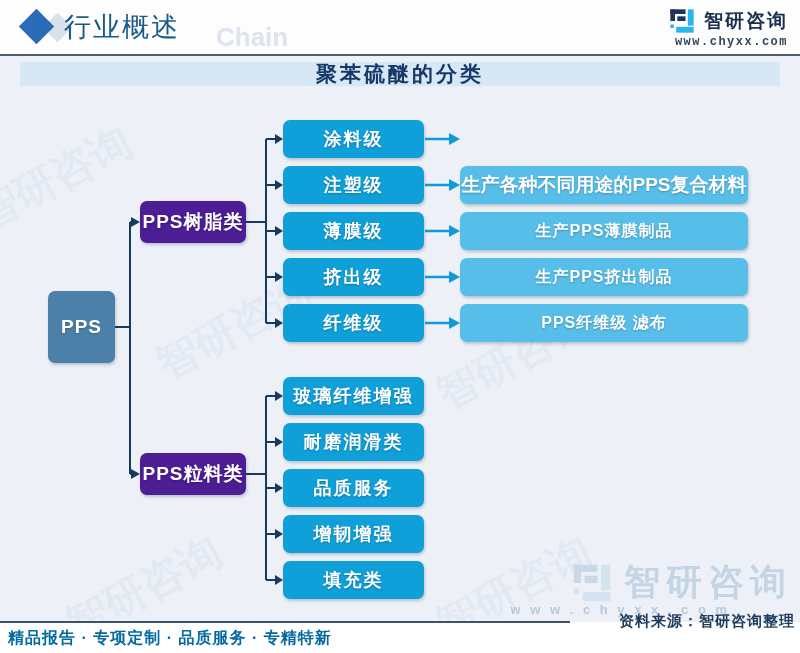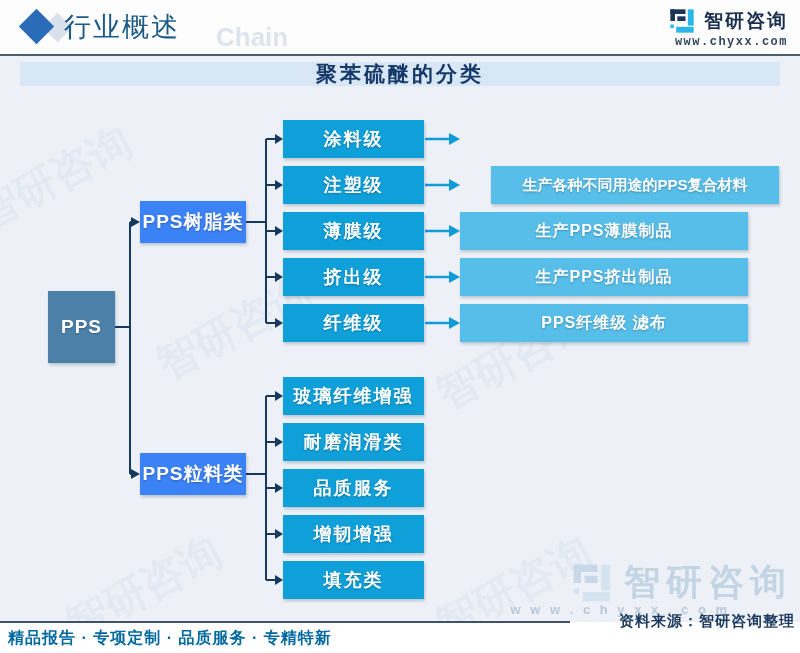--- a/index.html
+++ b/index.html
@@ -27,28 +27,28 @@
           z-index:4;display:flex;align-items:center;justify-content:center;text-align:center;}
   .banner-title{font-size:21px;font-weight:700;color:#17396a;letter-spacing:3px;}
 
   .wm{position:absolute;font-size:42px;font-weight:700;color:#3a6ea5;opacity:.05;
       transform:rotate(-28deg);z-index:2;white-space:nowrap;}
 
   .connectors{position:absolute;top:0;left:0;z-index:3;pointer-events:none;}
 
   .node{position:absolute;z-index:4;display:flex;align-items:center;justify-content:center;
         color:#ffffff;font-weight:700;text-shadow:0 1px 2px rgba(0,0,0,.25);
-        box-shadow:1px 2px 3px rgba(30,60,90,.25);}
+        box-shadow:1px 2px 3px rgba(30,60,90,.25);border-radius:7px;}
   .root-box{left:48px;top:291px;width:67px;height:72px;background:#4c80a9;font-size:19px;letter-spacing:1px;}
-  .cat-box{left:140px;width:106px;height:42px;background:#3b82f6;font-size:19px;letter-spacing:1px;}
+  .cat-box{left:140px;width:106px;height:42px;background:#4c1d95;font-size:19px;letter-spacing:1px;}
   .cat-resin{top:201px;}
   .cat-pellet{top:453px;}
   .mid-box{left:283px;width:141px;height:38px;background:#0f9fd9;font-size:18px;letter-spacing:2px;}
   .desc-box{left:460px;width:288px;height:38px;background:#57bee9;font-size:16px;letter-spacing:1px;}
-  .desc-long{font-size:15px;letter-spacing:0;margin-left:31px;}
+  .desc-long{font-size:19px;letter-spacing:0;}
   .m0{top:120px}.m1{top:166px}.m2{top:212px}.m3{top:258px}.m4{top:304px}
   .b0{top:377px}.b1{top:423px}.b2{top:469px}.b3{top:515px}.b4{top:561px}
 
   
   .bottom-wm{position:absolute;right:8px;top:558px;display:flex;align-items:center;gap:10px;z-index:2;}
   .bottom-wm-text{font-size:36px;font-weight:700;color:#c3d4e4;letter-spacing:6px;}
   .bottom-wm-url{position:absolute;right:70px;top:602px;font-size:13px;color:#b9c9da;
                  letter-spacing:3px;z-index:2;font-weight:700;}
   .source{position:absolute;right:5px;top:612px;font-size:15px;font-weight:700;color:#1d3b5e;
           letter-spacing:1px;z-index:11;}

